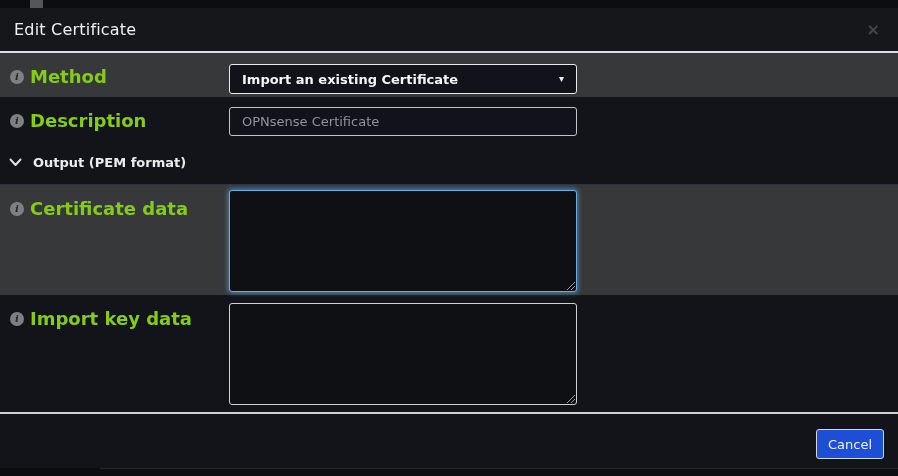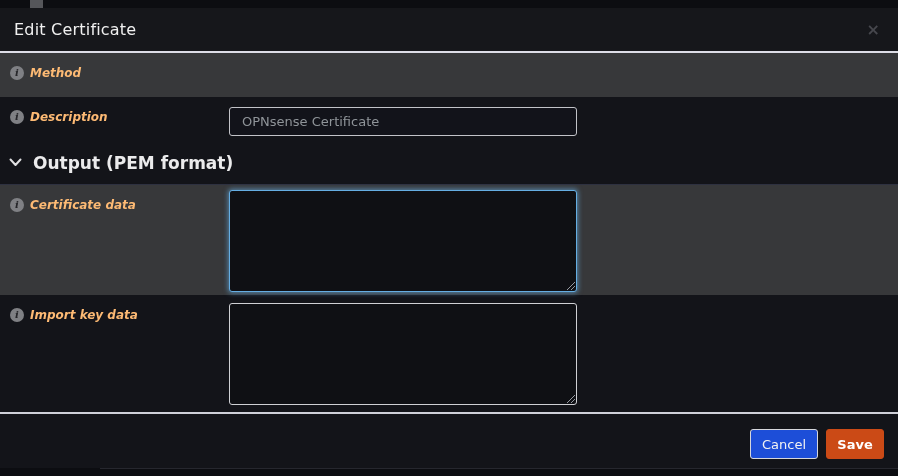--- a/index.html
+++ b/index.html
@@ -94,25 +94,24 @@
     font-size: 10px;
     font-weight: bold;
     font-style: italic;
     font-family: "DejaVu Serif", "Liberation Serif", serif;
     display: flex;
     align-items: center;
     justify-content: center;
     line-height: 1;
   }
   .field-label {
-    font-size: 12px;
-    font-weight: bold;
-    color: #fdba74;
+    font-size: 18px;
+    font-weight: bold;
+    color: #84cc16;
     white-space: nowrap;
-    font-style: italic;
   }
 
   .control-cell { width: 348px; }
 
   
   .select-box {
     margin-top: 11px;
     width: 348px;
     height: 30px;
     background: #12131a;
@@ -153,21 +152,21 @@
   .section-row {
     height: 43px;
     background: #131419;
     display: flex;
     align-items: center;
     padding-left: 9px;
     gap: 11px;
   }
   .chevron-down-icon { display: flex; align-items: center; cursor: pointer; }
   .section-label {
-    font-size: 17px;
+    font-size: 13px;
     font-weight: bold;
     color: #ebebec;
   }
 
   
   .ta-wrap { position: relative; width: 348px; }
   .ta-wrap.cert { margin-top: 5px; }
   .ta-wrap.priv { margin-top: 8px; }
   textarea {
     display: block;
@@ -249,20 +248,26 @@
       <div class="modal-title">Edit Certificate</div>
       <div class="modal-close">×</div>
     </div>
     <div class="divider-light"></div>
 
     <div class="row row-gray row-method">
       <div class="label-cell">
         <span class="info-icon">i</span>
         <span class="field-label">Method</span>
       </div>
+      <div class="control-cell">
+        <div class="select-box" role="combobox">
+          <span class="select-value">Import an existing Certificate</span>
+          <span class="caret-down-icon">▾</span>
+        </div>
+      </div>
     </div>
 
     <div class="row row-dark row-description">
       <div class="label-cell">
         <span class="info-icon">i</span>
         <span class="field-label">Description</span>
       </div>
       <div class="control-cell">
         <input type="text" class="text-input" value="OPNsense Certificate" style="">
       </div>
@@ -300,21 +305,20 @@
           <textarea class="ta-priv" value="" style=""></textarea>
           <div class="resize-handle"></div>
         </div>
       </div>
     </div>
 
     <div class="divider-footer"></div>
 
     <div class="modal-footer">
       <button class="btn btn-cancel">Cancel</button>
-      <button class="btn btn-save">Save</button>
     </div>
 
   </div>
 
   <div class="page-bottom-strip">
     <div class="faint-line"></div>
   </div>
 
 </div>
 

